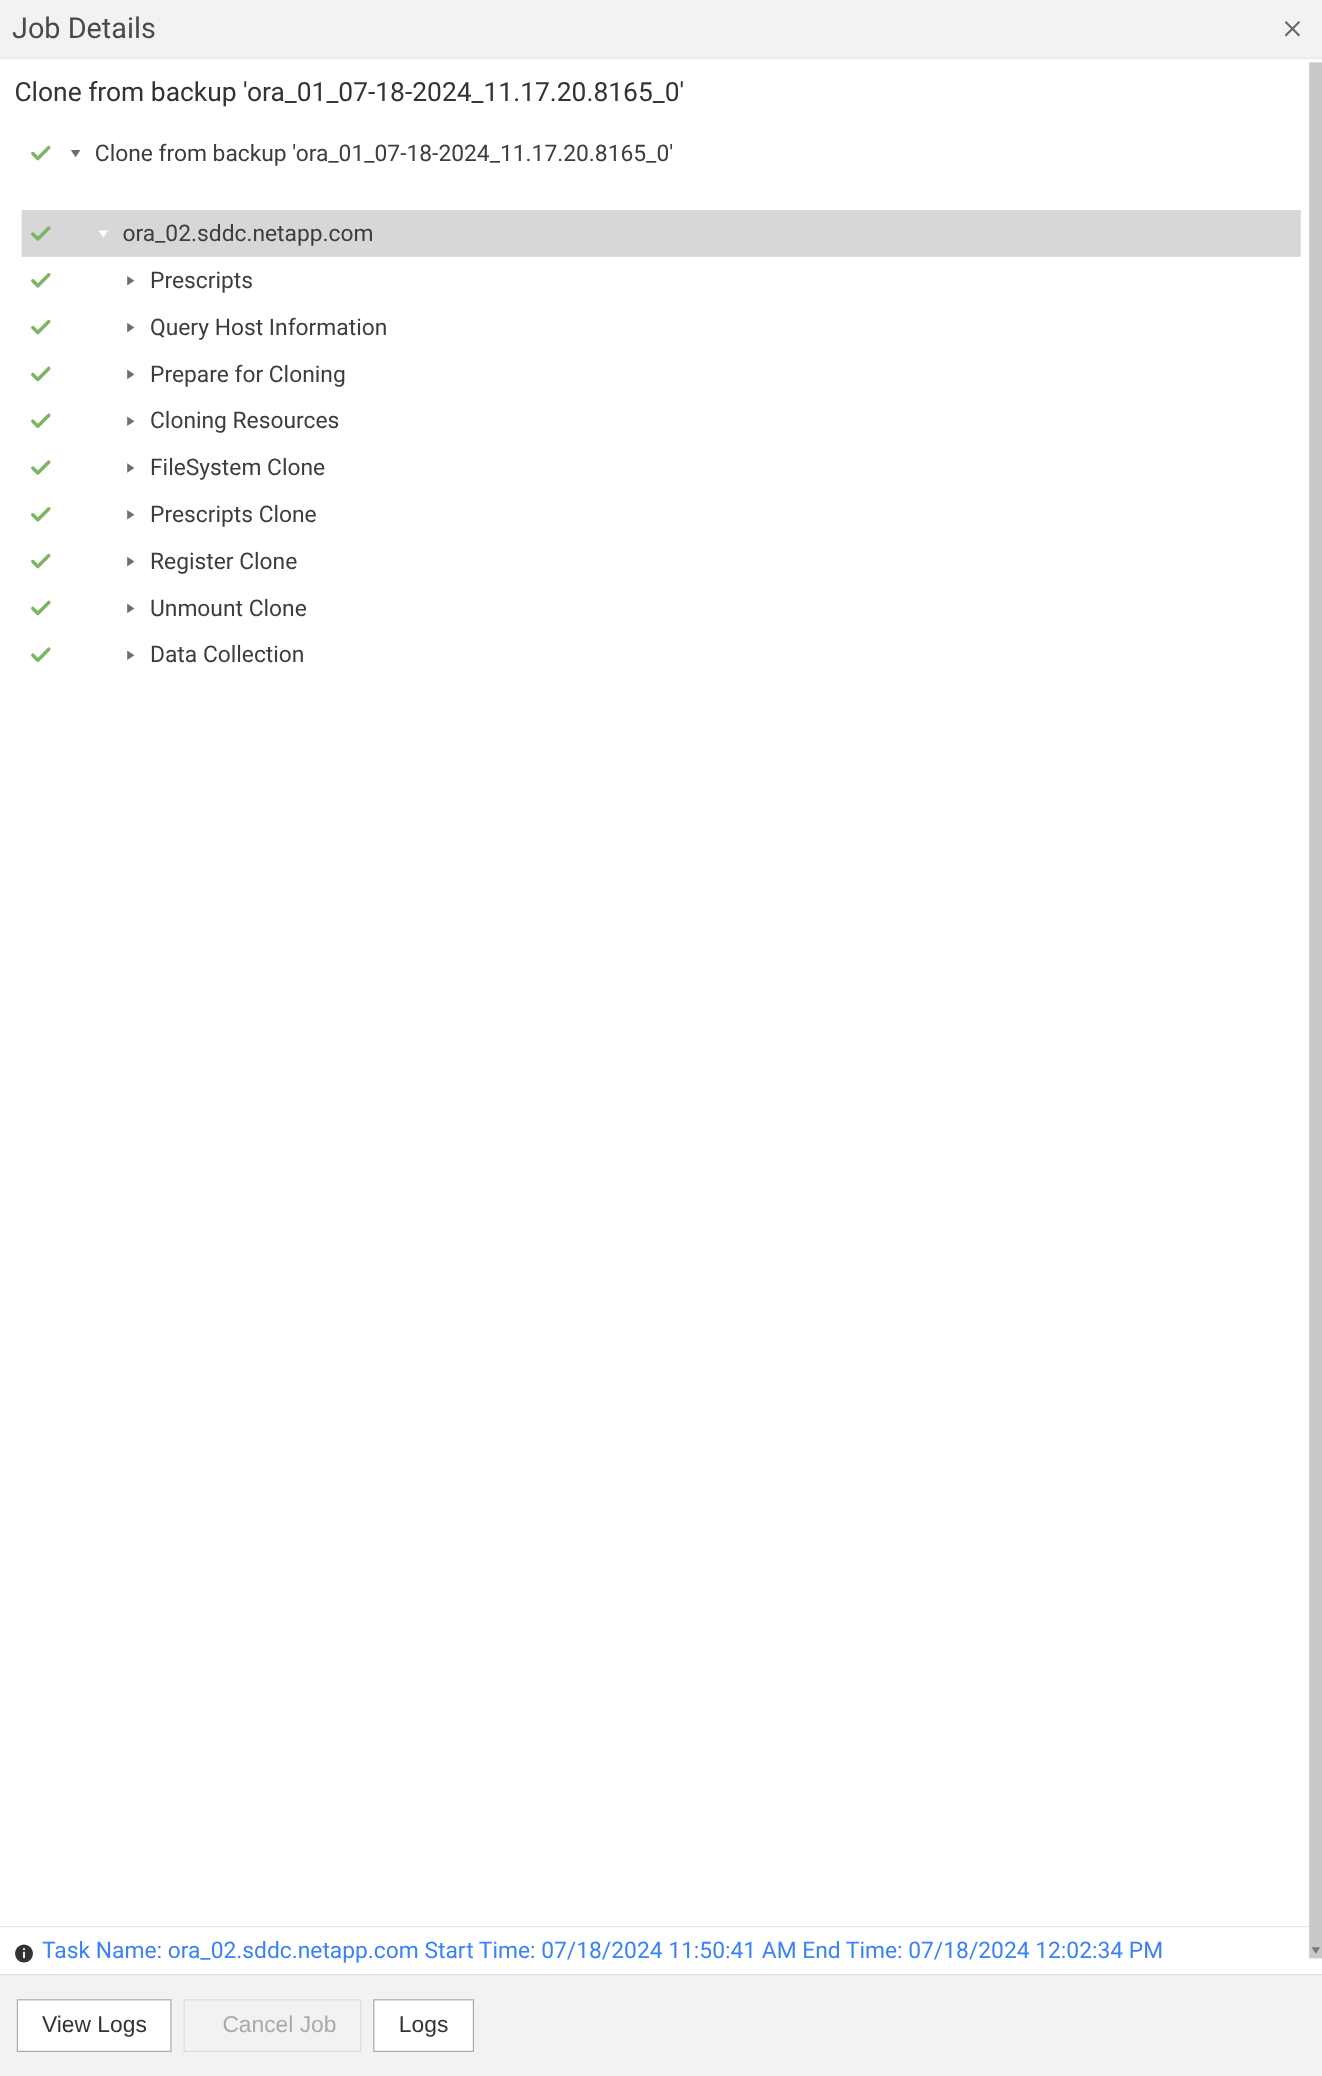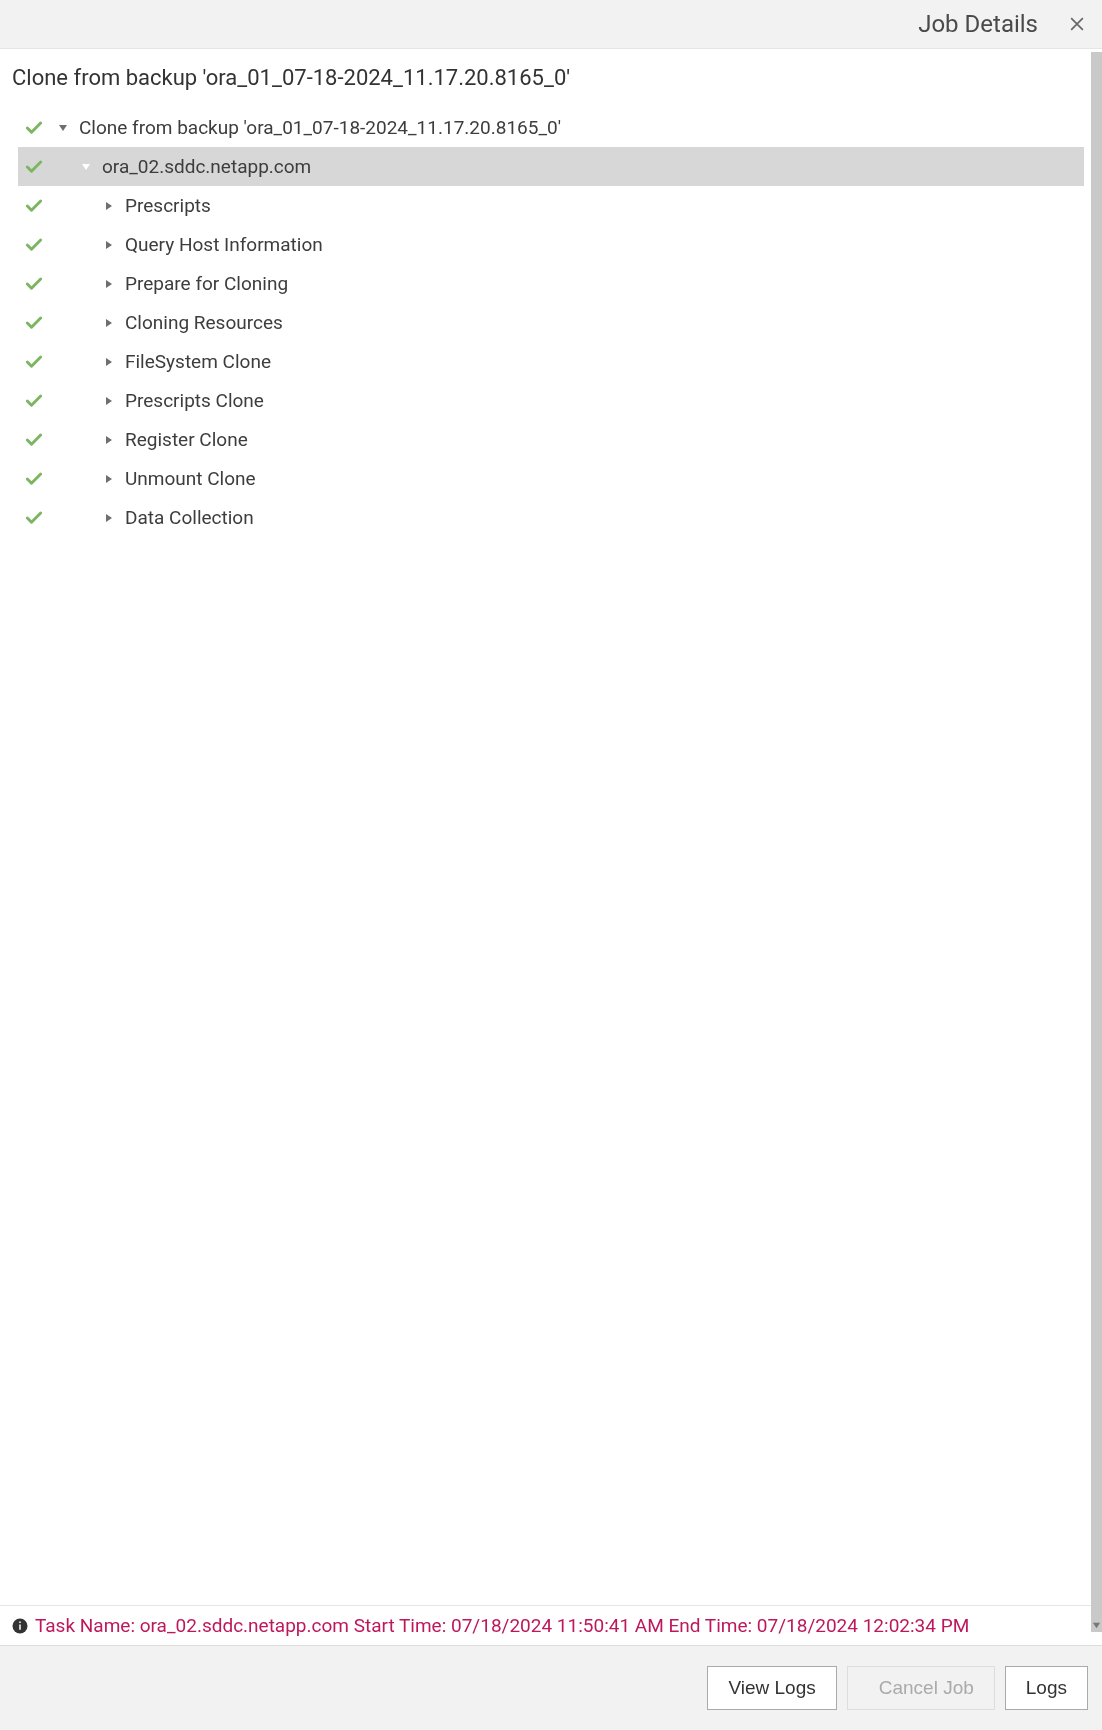--- a/index.html
+++ b/index.html
@@ -18,21 +18,21 @@
   .dialog {
     width: 100%;
     height: 100%;
     display: flex;
     flex-direction: column;
     background: #fff;
   }
   .titlebar {
     display: flex;
     align-items: center;
-    justify-content: flex-end;
+    justify-content: space-between;
     padding: 10px 14px 10px 10px;
     background: #f2f2f2;
     border-bottom: 1px solid #e5e5e5;
     gap: 28px;
   }
   .titlebar-title {
     font-size: 24px;
     color: #4a4a4a;
     font-weight: 400;
   }
@@ -64,20 +64,21 @@
   }
   .tree-row {
     display: flex;
     align-items: center;
     height: 39px;
     font-size: 19px;
     color: #444;
   }
   .tree-row.selected {
     background: #d7d7d7;
+    margin-top: 28px;
   }
   .check-icon {
     width: 22px;
     height: 22px;
     flex-shrink: 0;
     display: flex;
     align-items: center;
     justify-content: center;
   }
   .check-icon svg {
@@ -133,39 +134,39 @@
     justify-content: center;
   }
   .scroll-arrow-up { top: 58px; }
   .scroll-arrow-down { bottom: 100px; }
   .scroll-arrow-up svg, .scroll-arrow-down svg { width: 9px; height: 9px; }
   .statusbar {
     padding: 8px 10px;
     border-top: 1px solid #e5e5e5;
     background: #fff;
     display: flex;
-    align-items: center;
+    align-items: flex-end;
     font-size: 19px;
-    color: #be185d;
+    color: #3b82f6;
   }
   .info-icon {
     width: 19px;
     height: 19px;
     flex-shrink: 0;
     margin-right: 6px;
     display: flex;
     align-items: center;
     justify-content: center;
   }
   .info-icon svg { width: 18px; height: 18px; }
   .footer {
     background: #f2f2f2;
     padding: 20px 14px;
     display: flex;
-    justify-content: flex-end;
+    justify-content: flex-start;
     gap: 10px;
     border-top: 1px solid #ddd;
   }
   .btn {
     padding: 10px 20px;
     font-size: 19px;
     border: 1px solid #aaa;
     background: #fff;
     color: #333;
     cursor: pointer;

